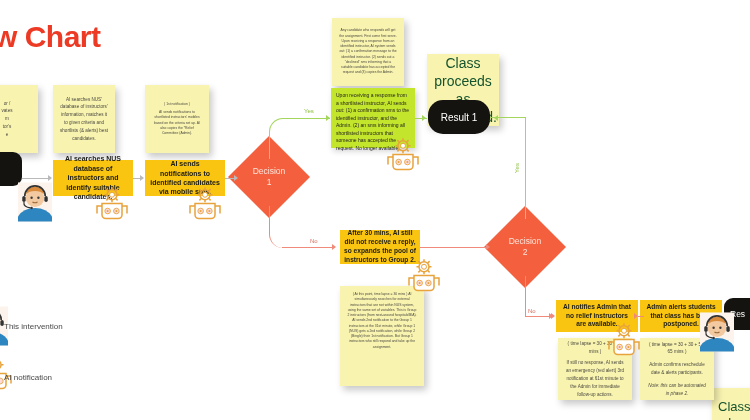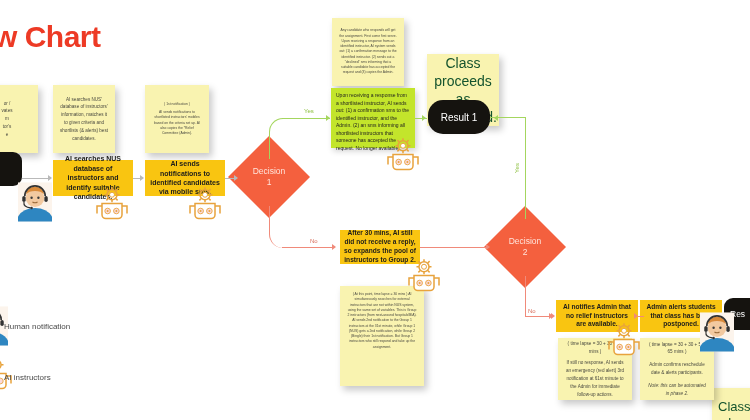--- a/index.html
+++ b/index.html
@@ -409,30 +409,30 @@
       <path d="M0 40 q6 -10 20 -10 q14 0 20 10 v6 H0 z" fill="#2E86C1"></path>
       <circle cx="20" cy="18" r="11" fill="#F2C9A0"></circle>
       <path d="M9 14 q2 -9 11 -9 q9 0 11 9 q-4 -4 -11 -4 q-7 0 -11 4 z" fill="#D98A3A"></path>
       <circle cx="16" cy="18" r="1.4" fill="#3b3b3b"></circle>
       <circle cx="24" cy="18" r="1.4" fill="#3b3b3b"></circle>
       <path d="M8 16 a12 12 0 0 1 24 0" stroke="#333" stroke-width="2" fill="none"></path>
       <rect x="5" y="16" width="4" height="7" rx="2" fill="#333"></rect>
       <rect x="31" y="16" width="4" height="7" rx="2" fill="#333"></rect>
     </svg>
   </div>
-  <div class="legend-lbl" style="left:4px; top:322px;">Human notification</div>
+  <div class="legend-lbl" style="left:4px; top:322px;">This intervention</div>
 
   <div class="icon robot" style="left:-24px; top:356px;">
     <svg viewBox="0 0 64 64" width="40" height="40">
       <g fill="none" stroke="#E8A33D" stroke-width="2.4">
         <circle cx="32" cy="14" r="8"></circle>
         <path d="M32 6 L32 2 M24 14 L20 14 M40 14 L44 14"></path>
       </g>
       <circle cx="32" cy="14" r="4" fill="#fff" stroke="#E8A33D" stroke-width="1.6"></circle>
       <path d="M16 28 h32 v18 a6 6 0 0 1 -6 6 h-20 a6 6 0 0 1 -6 -6 z" fill="#fff" stroke="#E8A33D" stroke-width="2.4"></path>
       <circle cx="25" cy="40" r="4.5" fill="#FADADD" stroke="#E8A33D" stroke-width="1.4"></circle>
       <circle cx="39" cy="40" r="4.5" fill="#FADADD" stroke="#E8A33D" stroke-width="1.4"></circle>
       <path d="M16 32 L8 32 L8 44 M48 32 L56 32 L56 44" fill="none" stroke="#E8A33D" stroke-width="2.4"></path>
     </svg>
   </div>
-  <div class="legend-lbl" style="left:4px; top:373px;">AI instructors</div>
+  <div class="legend-lbl" style="left:4px; top:373px;">AI notification</div>
 
 </div>
 
 </body></html>

